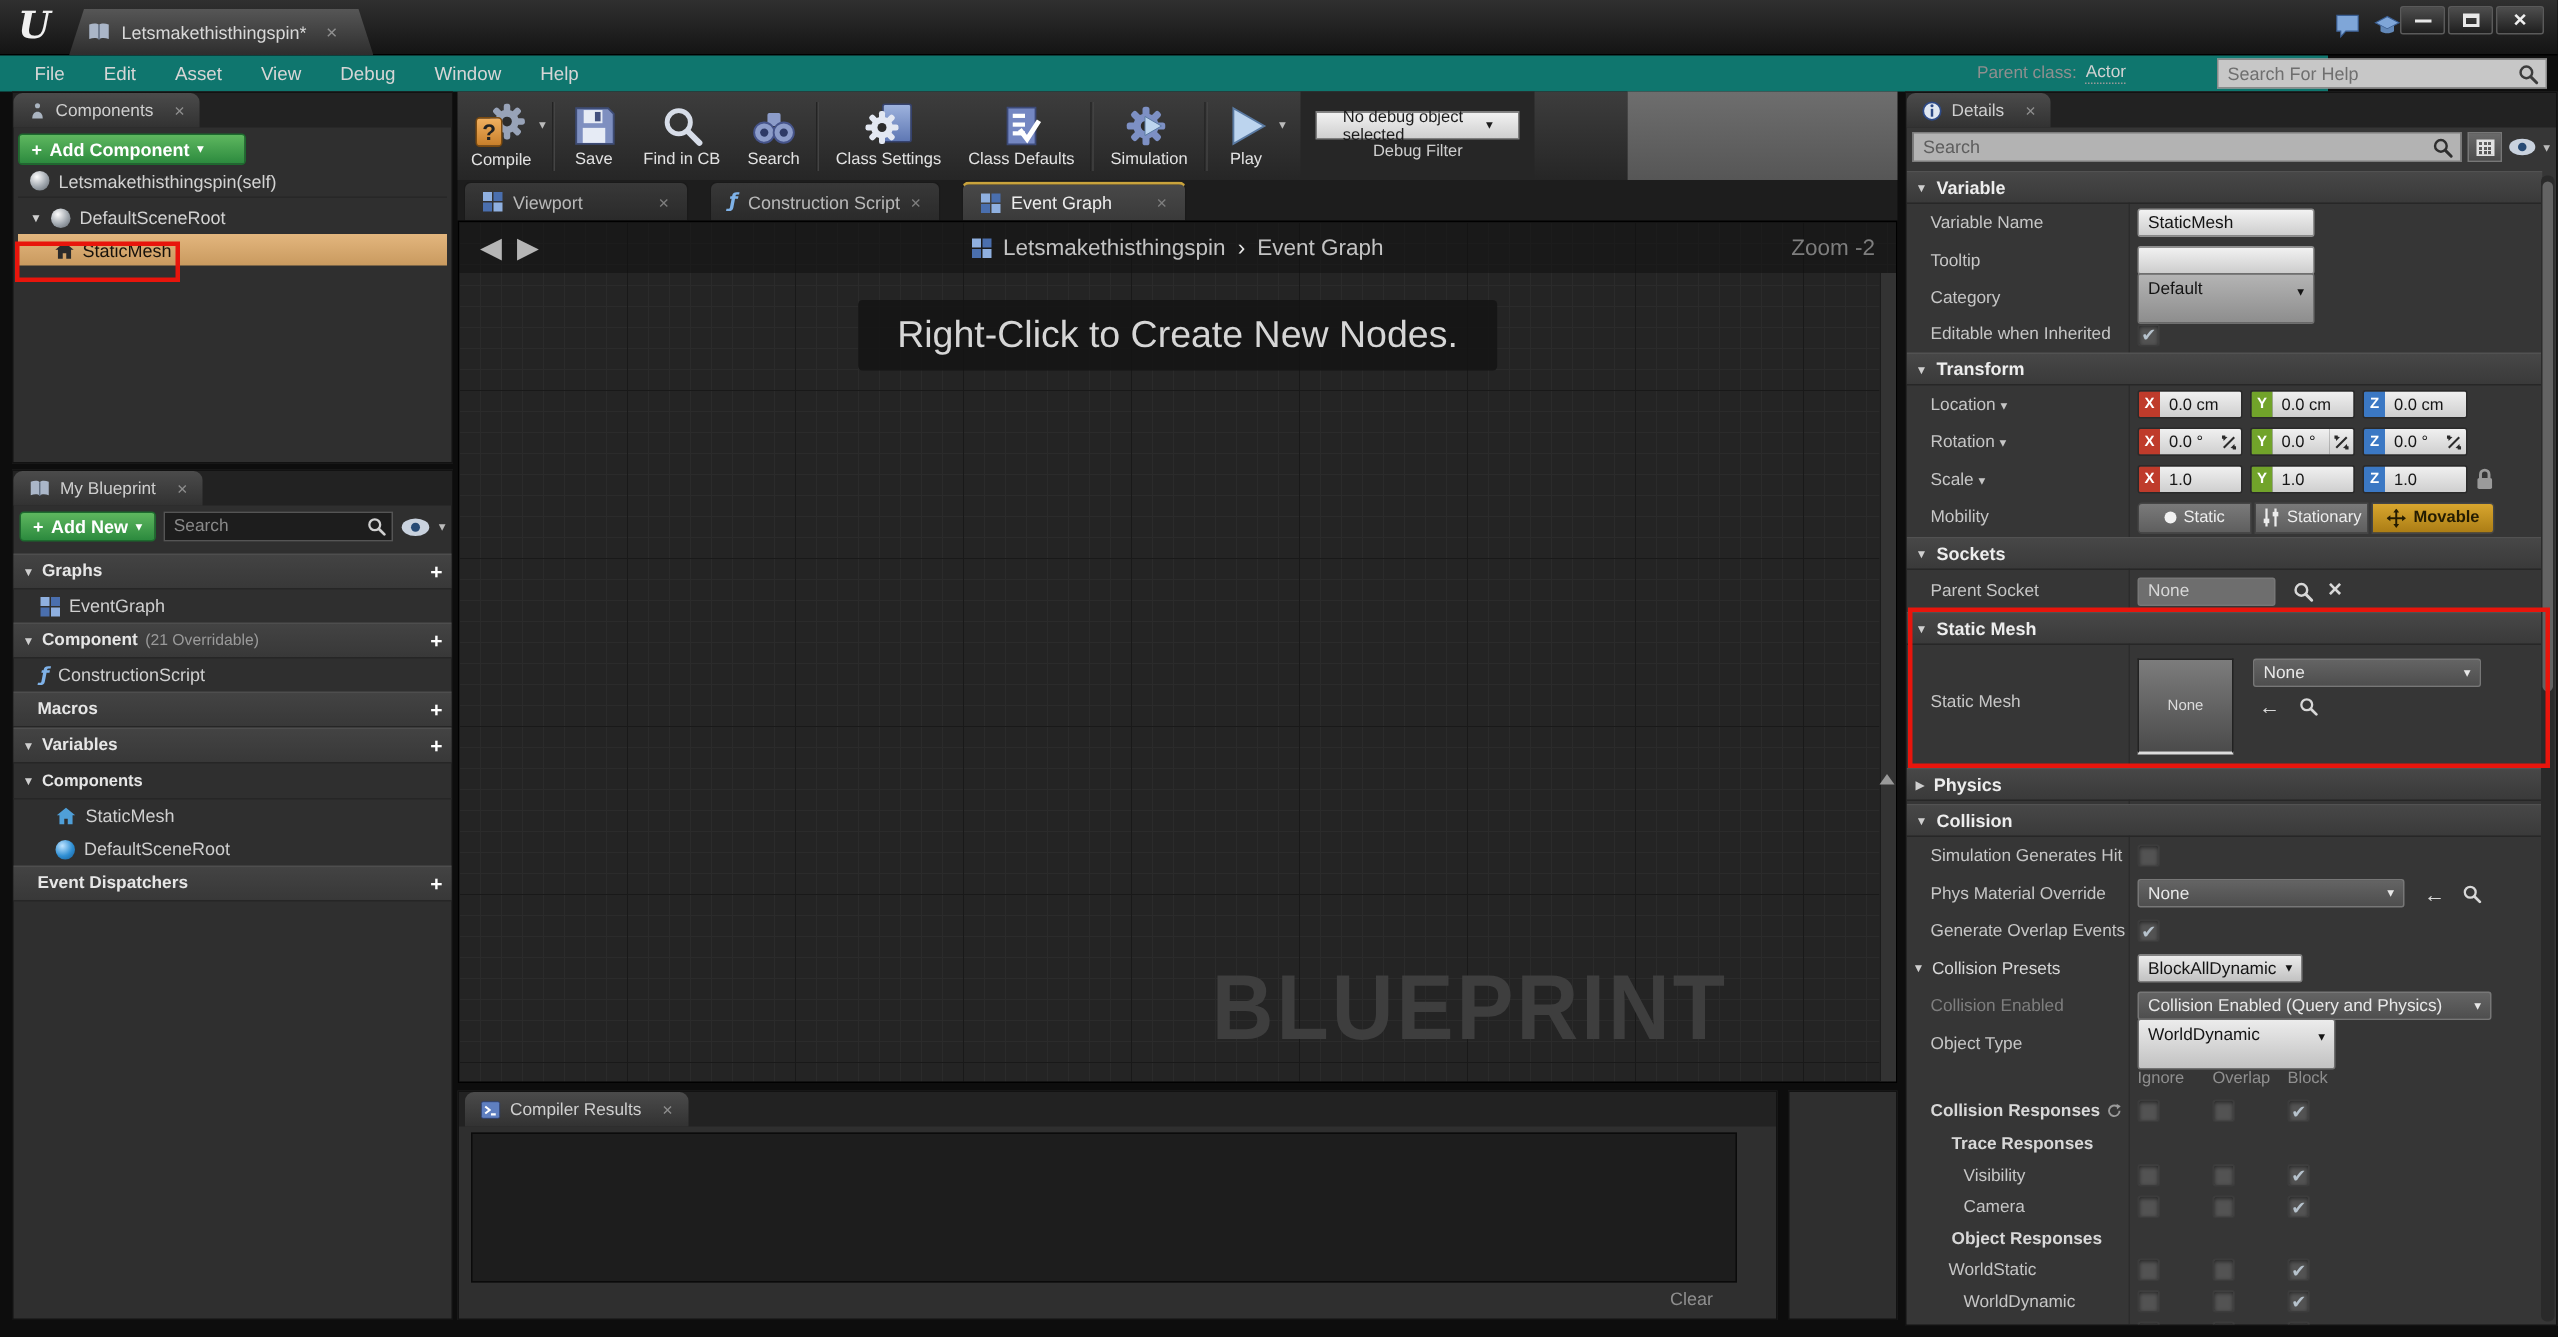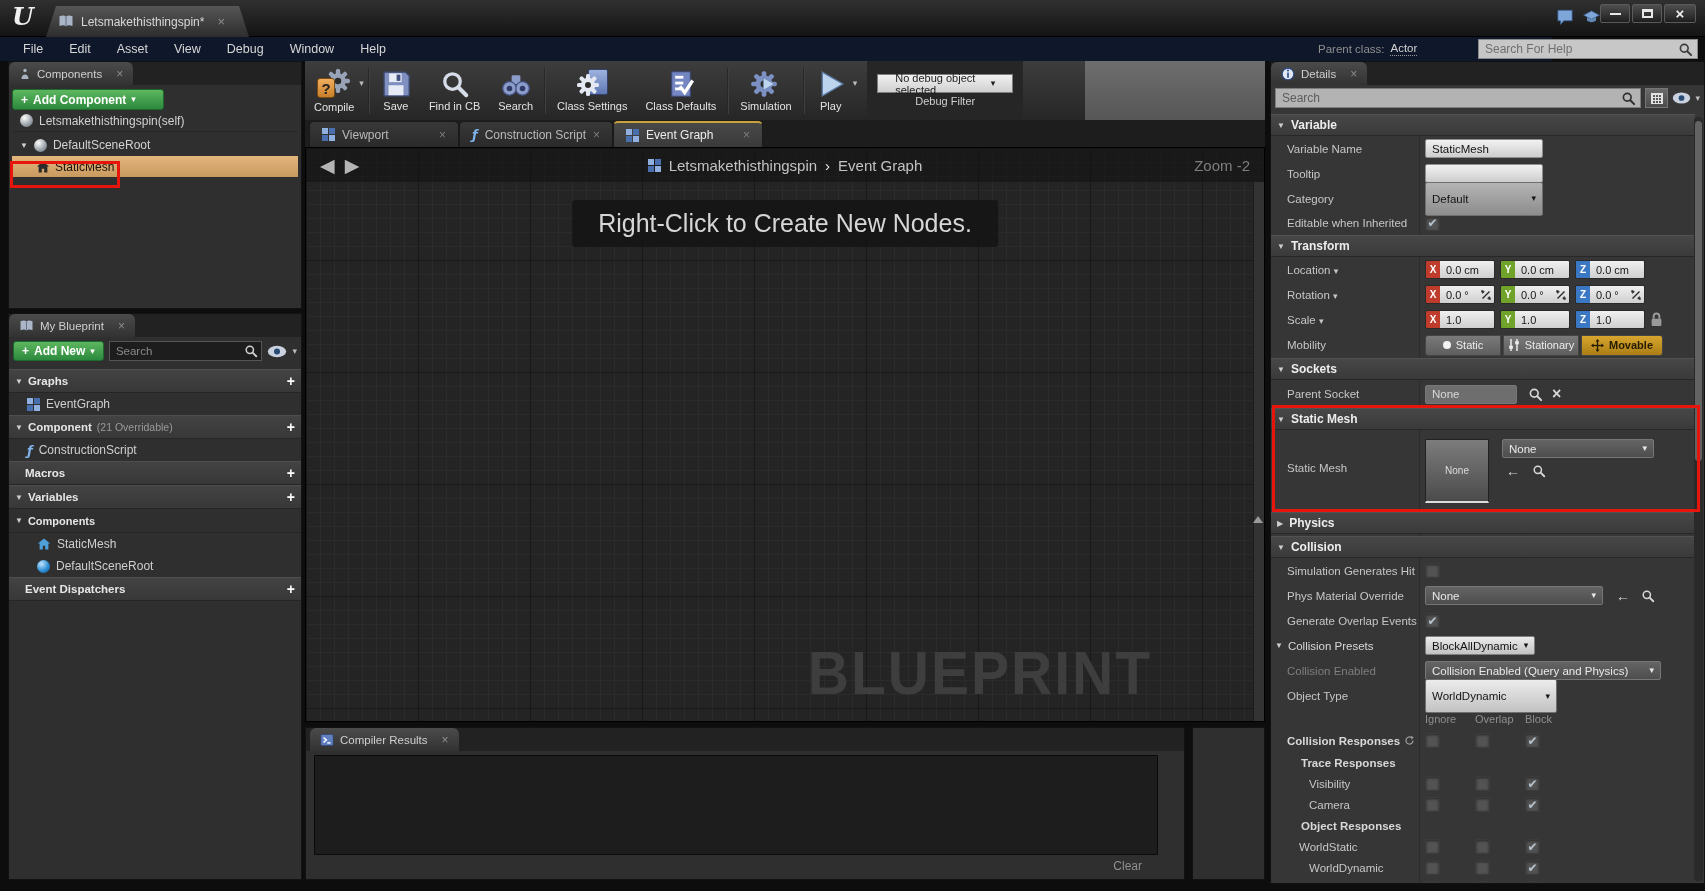--- a/index.html
+++ b/index.html
@@ -15,21 +15,21 @@
     background:linear-gradient(#565656,#2d2d2d);clip-path:polygon(10px 0,calc(100% - 10px) 0,100% 100%,0 100%);
     border-radius:7px 7px 0 0;color:#d8d8d8;font-size:12px}
   #doctab .close{color:#909090;font-size:13px;margin-left:6px}
   .winbtn{top:4px;height:19px;width:30px;background:linear-gradient(#4e4e4e,#1f1f1f);border:1px solid #5a5a5a;border-radius:2px;
     display:flex;align-items:center;justify-content:center}
   .minbar{width:11px;height:2px;background:#e8e8e8}
   .maxbox{width:11px;height:9px;border:2px solid #e8e8e8;border-top-width:3px}
   .closex{color:#f0f0f0;font-weight:bold;font-size:15px;line-height:10px}
 
   
-  #menubar{left:0;top:37px;width:1552px;height:24px;background:#0f172a;display:flex;align-items:center;padding-left:10px}
+  #menubar{left:0;top:37px;width:1552px;height:24px;background:#0f766e;display:flex;align-items:center;padding-left:10px}
   .menuitem{padding:0 13px;color:#d6d6d6;font-size:12.5px}
   #parentclass{left:1318px;top:39px;height:20px;display:flex;align-items:center;gap:6px;color:#8f8f8f;font-size:11.5px}
   #parentclass b{color:#d2d2d2;font-weight:normal;border-bottom:1px dotted #999;padding-bottom:1px}
   #helpsearch{left:1478px;top:39px;width:220px;height:20px;background:#c7c7c7;border:1px solid #8a8a8a;display:flex;align-items:center}
   #helpsearch input{flex:1;border:0;background:transparent;font-size:12px;color:#333;padding:0 6px;outline:none;font-family:inherit}
   #helpsearch input::placeholder{color:#6f6f6f}
 
   
   .panel{background:#2f2f2f;border:1px solid #121212}
   .tabstrip{height:23px;background:#222;display:flex;align-items:flex-end}
@@ -69,21 +69,21 @@
   #toolbar{left:305px;top:61px;width:780px;height:59px;background:linear-gradient(#3d3d3d,#262626);display:flex;align-items:center}
   #toolbarx{left:1085px;top:61px;width:180px;height:59px;background:linear-gradient(#6e6e6e,#565656)}
   .tbtn{display:flex;flex-direction:column;align-items:center;justify-content:center;gap:1px;padding:0 9px;height:100%;color:#e3e3e3;font-size:11px}
   .tsep{width:2px;height:46px;background:linear-gradient(90deg,#1b1b1b,#4c4c4c);margin:0 2px}
   #dbggroup{margin-left:8px;height:100%;background:#262626;display:flex;flex-direction:column;align-items:center;justify-content:center;gap:2px;padding:0 10px}
   #dbgselect{width:136px;height:19px;background:linear-gradient(#f2f2f2,#cfcfcf);border:1px solid #7e7e7e;color:#1c1c1c;
     font-size:11px;display:flex;align-items:center;justify-content:space-between;padding:0 17px}
   #dbglabel{color:#cfcfcf;font-size:11px}
 
   
-  #gtabs{left:305px;top:120px;width:960px;height:27px;background:#1d1d1d;display:flex;align-items:flex-end;gap:0;padding-left:4px}
+  #gtabs{left:305px;top:120px;width:960px;height:27px;background:#1d1d1d;display:flex;align-items:flex-end;gap:14px;padding-left:4px}
   .gtab{height:26px;display:flex;align-items:center;gap:7px;padding:0 12px;background:linear-gradient(#383838,#2a2a2a);
     border:1px solid #1a1a1a;border-bottom:0;border-radius:5px 5px 0 0;color:#b9b9b9;font-size:12px;min-width:150px}
   .gtab.active{background:linear-gradient(#484848,#3a3a3a);border-top:2px solid #c9a33c;color:#ededed}
   .gtab .close{margin-left:auto;color:#7e7e7e}
 
   
   #graph{left:305px;top:147px;width:960px;height:575px;background-color:#242424;border:1px solid #000;overflow:hidden;
     background-image:linear-gradient(#191919 1px,transparent 1px),linear-gradient(90deg,#191919 1px,transparent 1px),
       linear-gradient(#2b2b2b 1px,transparent 1px),linear-gradient(90deg,#2b2b2b 1px,transparent 1px);
     background-size:112px 112px,112px 112px,14px 14px,14px 14px}
@@ -116,21 +116,21 @@
   #dcontent{position:absolute;left:0;top:52px;width:424px;bottom:0;overflow:hidden}
   #dvline{position:absolute;left:148px;top:0;bottom:0;width:1px;background:#2c2c2c}
   .dhead{position:relative;height:22px;background:linear-gradient(#474747,#3a3a3a);border-top:1px solid #525252;border-bottom:1px solid #272727;
     display:flex;align-items:center;gap:6px;padding-left:6px;font-weight:bold;color:#ededed;font-size:12px}
   .drow{position:relative;display:flex;align-items:center;height:25px}
   .dlabel{width:148px;flex:0 0 148px;padding-left:16px;font-size:11.5px;color:#c6c6c6;white-space:nowrap;overflow:hidden}
   .dval{display:flex;align-items:center;gap:5px;padding-left:6px}
   .ltextin{background:linear-gradient(#f2f2f2,#cdcdcd);border:1px solid #8e8e8e;border-radius:2px;height:19px;width:118px;
     color:#141414;font-size:11.5px;padding:0 6px;font-family:inherit;outline:none}
   .mdrop{height:19px;background:linear-gradient(#b4b4b4,#8d8d8d);border:1px solid #6f6f6f;border-radius:2px;color:#141414;
-    font-size:11.5px;display:flex;align-items:center;justify-content:space-between;padding:16px 6px;width:118px}
+    font-size:11.5px;display:flex;align-items:flex-end;justify-content:space-between;padding:16px 6px;width:118px}
   .ldrop{height:19px;background:linear-gradient(#ececec,#c2c2c2);border:1px solid #7f7f7f;border-radius:2px;color:#141414;
     font-size:11.5px;display:flex;align-items:center;gap:6px;padding:0 6px}
   .ddrop{height:19px;background:linear-gradient(#646464,#4e4e4e);border:1px solid #777;border-radius:2px;color:#e8e8e8;
     font-size:11.5px;display:flex;align-items:center;justify-content:space-between;padding:0 6px}
   .cb{width:15px;height:15px;background:#535353;border:1px solid #3c3c3c;border-radius:2px;box-shadow:inset 0 1px 3px rgba(0,0,0,.55);
     display:flex;align-items:center;justify-content:center;color:#b6c2cc;font-size:12px;line-height:1}
   .axis{display:flex;height:19px;border-radius:2px;overflow:hidden;border:1px solid #2a2a2a}
   .axtag{width:14px;display:flex;align-items:center;justify-content:center;color:#fff;font-size:10px;font-weight:bold}
   .ax-x{background:#bf3b2b}.ax-y{background:#71a32a}.ax-z{background:#3b78c4}
   .axval{background:linear-gradient(#f0f0f0,#cfcfcf);color:#161616;font-size:11px;display:flex;align-items:center;padding:0 6px;width:54px}

